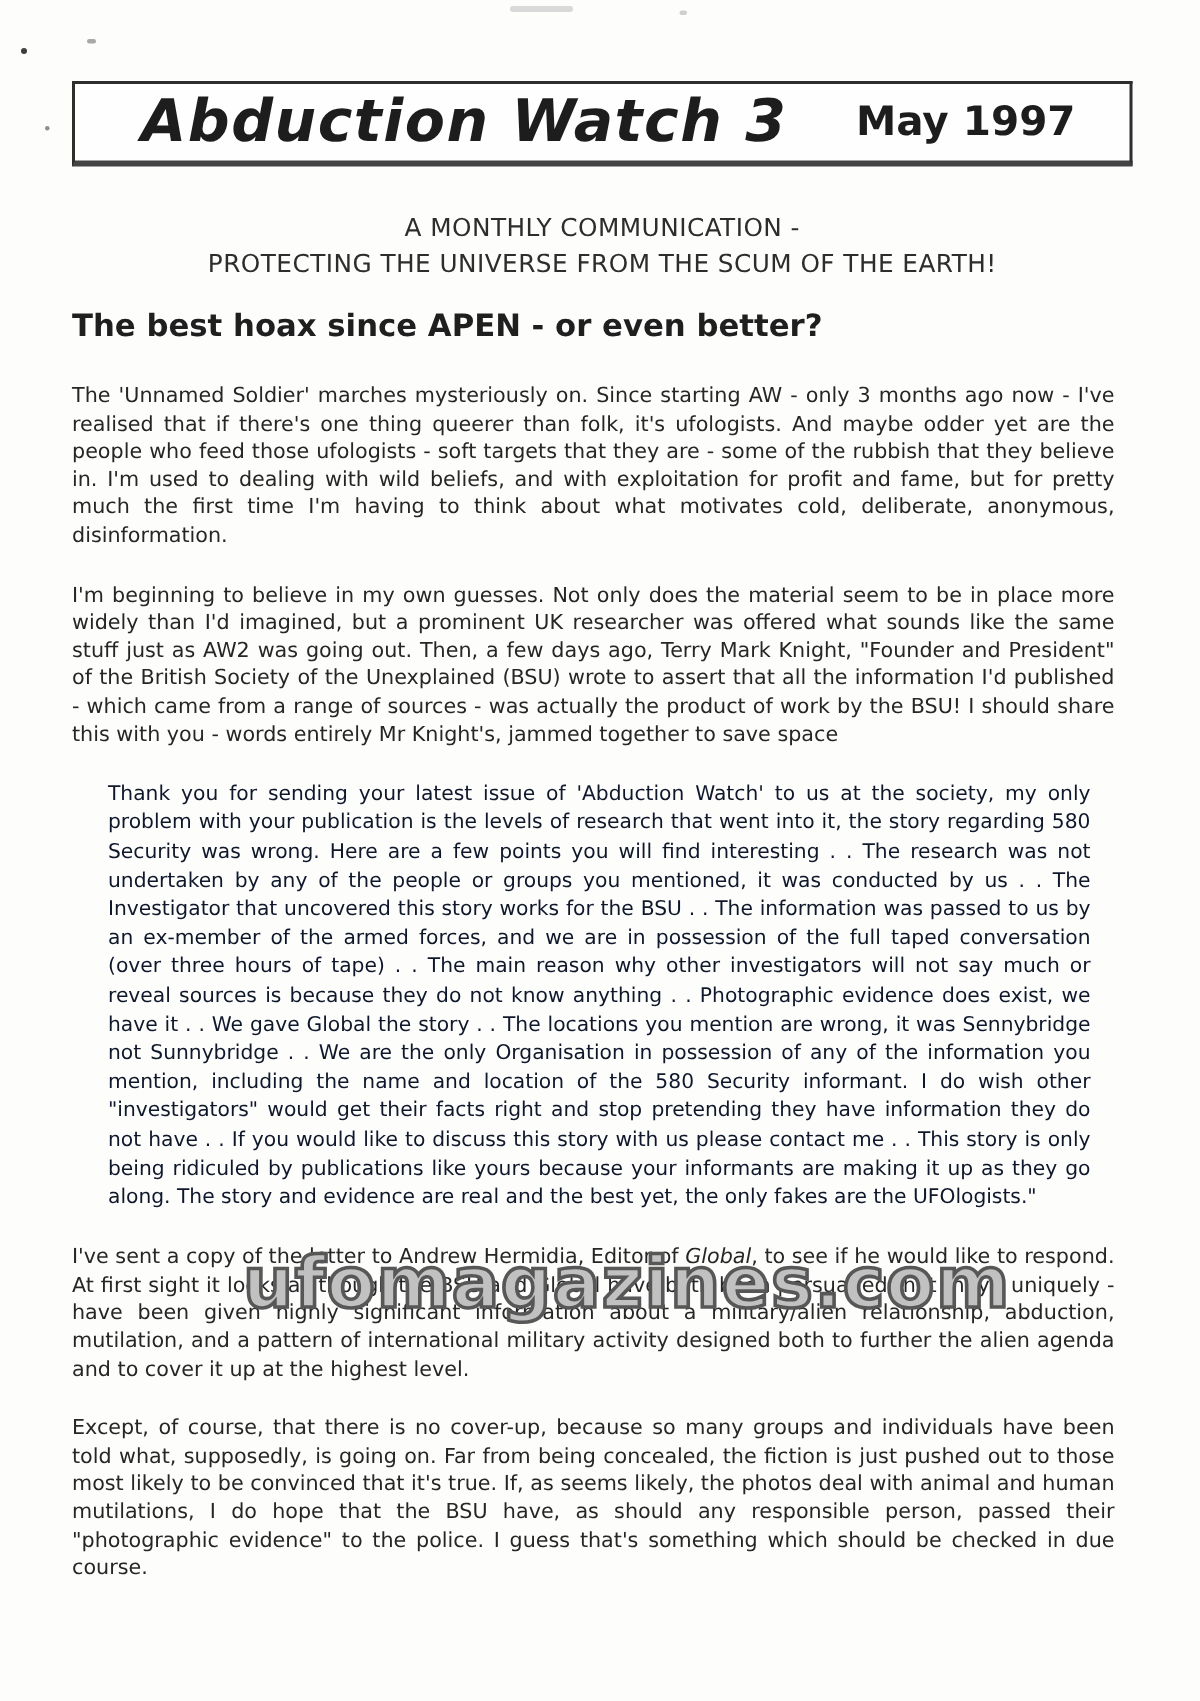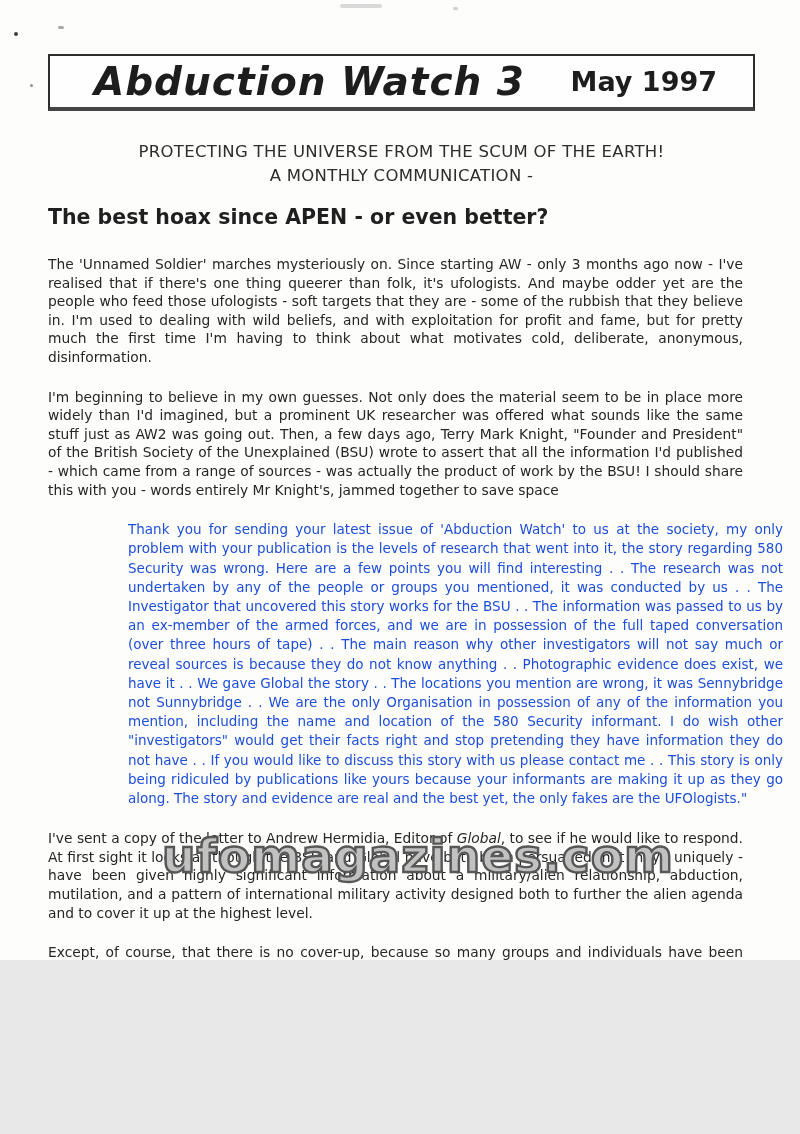--- a/index.html
+++ b/index.html
@@ -1,18 +1,18 @@
 <!DOCTYPE html>
 <html><head>
 <meta charset="utf-8">
 <style>
   html,body{margin:0;padding:0;background:#e8e8e8;}
   .page{
     position:relative;
-    width:800px;height:960px;
+    width:800px;height:1134px;
     margin:0 auto;
     background:#fdfdfc;
     font-family:"DejaVu Sans", sans-serif;
     color:#222;
     overflow:hidden;
   }
   .masthead{
     position:absolute;left:48px;top:54px;width:707px;height:57px;
     border:2px solid #2e2e2e;
     border-bottom:4px solid #444;
@@ -41,22 +41,22 @@
   .bodycopy{
     position:absolute;left:48px;top:255px;width:707px;
   }
   .para{
     font-size:13.8px;line-height:18.6px;
     text-align:justify;color:#262626;
     margin:0 12px 21px 0;
   }
   .quote{
     font-size:13.5px;line-height:19.2px;
-    text-align:justify;color:#1d4ed8;
-    margin:0 0 21px 80px;
+    text-align:justify;color:#0f172a;
+    margin:0 0 21px 24px;
     width:655px;box-sizing:border-box;
   }
   .watermark{
     position:absolute;top:828px;left:50%;
     transform:translateX(-50%) translateX(18px);
     font-size:47px;font-weight:bold;letter-spacing:1px;
     color:rgba(255,255,255,0.55);
     -webkit-text-stroke:2.4px #575757;
     text-shadow:0 0 1px #777;
     white-space:nowrap;z-index:5;
@@ -79,22 +79,22 @@
   <span class="speck s3"></span>
   <span class="speck s4"></span>
   <span class="speck s5"></span>
 
   <div class="masthead">
     <span class="masthead-title">Abduction Watch 3</span>
     <span class="masthead-date">May 1997</span>
   </div>
 
   <div class="subtitle">
+    <div>A MONTHLY COMMUNICATION -</div>
     <div>PROTECTING THE UNIVERSE FROM THE SCUM OF THE EARTH!</div>
-    <div>A MONTHLY COMMUNICATION -</div>
   </div>
 
   <div class="headline">The best hoax since APEN - or even better?</div>
 
   <div class="bodycopy">
     <p class="para">The 'Unnamed Soldier' marches mysteriously on.  Since starting AW - only 3 months ago now - I've realised that if there's one thing queerer than folk, it's ufologists.  And maybe odder yet are the people who feed those ufologists - soft targets that they are - some of the rubbish that they believe in.  I'm used to dealing with wild beliefs, and with exploitation for profit and fame, but for pretty much the first time I'm having to think about what motivates cold, deliberate, anonymous, disinformation.</p>
     <p class="para">I'm beginning to believe in my own guesses.  Not only does the material seem to be in place more widely than I'd imagined, but a prominent UK researcher was offered what sounds like the same stuff just as AW2 was going out.  Then, a few days ago, Terry Mark Knight, "Founder and President" of the British Society of the Unexplained (BSU) wrote to assert that all the information I'd published - which came from a range of sources - was actually the product of work by the BSU!  I should share this with you - words entirely Mr Knight's, jammed together to save space</p>
     <p class="quote">Thank you for sending your latest issue of 'Abduction Watch' to us at the society, my only problem with your publication is the levels of research that went into it, the story regarding 580 Security was wrong.  Here are a few points you will find interesting . .  The research was not undertaken by any of the people or groups you mentioned, it was conducted by us . .  The Investigator that uncovered this story works for the BSU . .  The information was passed to us by an ex-member of the armed forces, and we are in possession of the full taped conversation (over three hours of tape) . .  The main reason why other investigators will not say much or reveal sources is because they do not know anything . .  Photographic evidence does exist, we have it . .  We gave Global the story . .  The locations you mention are wrong, it was Sennybridge not Sunnybridge . .  We are the only Organisation in possession of any of the information you mention, including the name and location of the 580 Security informant.  I do wish other "investigators" would get their facts right and stop pretending they have information they do not have . .  If you would like to discuss this story with us please contact me . .  This story is only being ridiculed by publications like yours because your informants are making it up as they go along.  The story and evidence are real and the best yet, the only fakes are the UFOlogists."</p>
     <p class="para"><span>I've sent a copy of the letter to Andrew Hermidia, Editor of </span><span class="italic">Global</span><span>, to see if he would like to respond.  At first sight it looks as though the BSU and Global have both been persuaded that they - uniquely - have been given highly significant information about a military/alien relationship, abduction, mutilation, and a pattern of international military activity designed both to further the alien agenda and to cover it up at the highest level.</span></p>
     <p class="para">Except, of course, that there is no cover-up, because so many groups and individuals have been told what, supposedly, is going on.  Far from being concealed, the fiction is just pushed out to those most likely to be convinced that it's true.  If, as seems likely, the photos deal with animal and human mutilations, I do hope that the BSU have, as should any responsible person, passed their "photographic evidence" to the police.  I guess that's something which should be checked in due course.</p>

